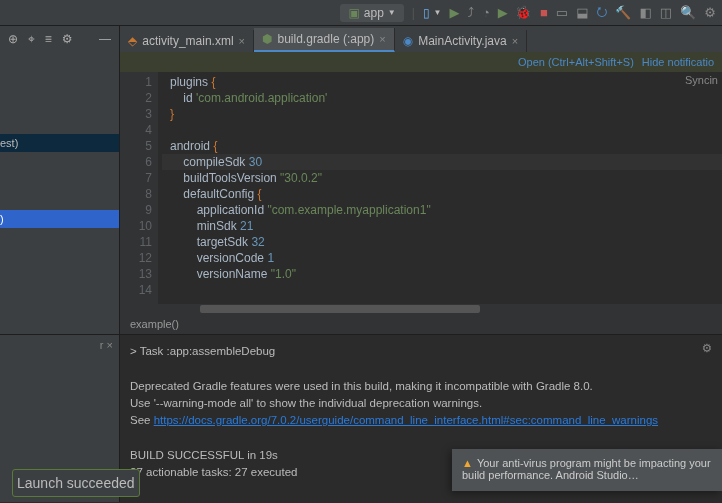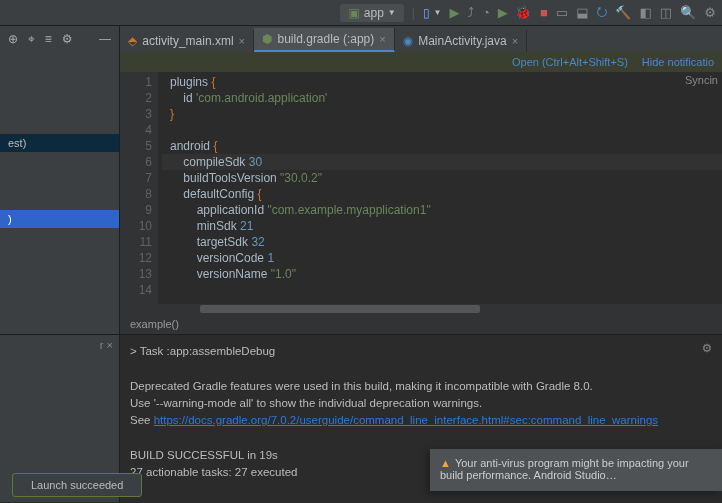--- a/index.html
+++ b/index.html
@@ -7,30 +7,30 @@
 .toolbar { height:26px; background:#3c3f41; display:flex; align-items:center; padding:0 6px; gap:8px; border-bottom:1px solid #1e1e1e; }
 .toolbar-spacer { flex:1; }
 .run-select { background:#4b4e50; padding:2px 8px; border-radius:3px; color:#bbb; display:flex; align-items:center; gap:4px; cursor:pointer; }
 .device { color:#bbb; display:flex; align-items:center; gap:4px; }
 .tb-icon { color:#6a8759; font-size:13px; cursor:pointer; }
 .tb-icon.grey{color:#888}.tb-icon.red{color:#c75450}.tb-icon.blue{color:#4a88c7}
 .main { display:flex; height:308px; }
 .leftcol { width:120px; background:#3c3f41; display:flex; flex-direction:column; border-right:1px solid #1e1e1e; }
 .tool-icons { display:flex; gap:10px; padding:6px 8px; color:#aaa; }
 .lefttree { flex:1; font-size:11px; color:#aaa; }
-.tree-item { padding:3px 8px; cursor:pointer; display:flex; align-items:center; gap:4px; white-space:nowrap; overflow:hidden; }
+.tree-item { padding:3px 0; cursor:pointer; display:flex; align-items:center; gap:4px; white-space:nowrap; overflow:hidden; }
 .tree-item.sel { background:#0d293e; color:#bbb; }
 .tree-item.sel2 { background:#2f65ca; color:#fff; }
 .editor-area { flex:1; display:flex; flex-direction:column; background:#2b2b2b; overflow:hidden; }
 .tabs { height:26px; background:#3c3f41; display:flex; align-items:flex-end; }
 .tab { padding:4px 8px; display:flex; align-items:center; gap:5px; color:#bbb; cursor:pointer; border-right:1px solid #2b2b2b; background:#3c3f41; white-space:nowrap; }
 .tab.active { background:#4e5254; border-bottom:2px solid #4a88c7; }
 .tab .close { color:#888; font-size:11px; }
 .infobar { background:#3b3f2f; color:#bbb; padding:4px 8px; display:flex; align-items:center; gap:12px; font-size:11px; }
-.infobar .actions { margin-left:auto; display:flex; gap:14px; }
+.infobar .actions { margin-left:auto; display:flex; gap:8px; }
 .infobar a { color:#4a88c7; cursor:pointer; }
 .code-wrap { flex:1; display:flex; overflow:hidden; font-family:Consolas,monospace; font-size:12px; }
 .gutter { width:38px; background:#313335; text-align:right; padding:2px 6px 0 0; color:#606366; }
 .gutter div { height:16px; line-height:16px; }
 .code { flex:1; padding:2px 0 0 4px; position:relative; overflow:hidden; }
 .code-inner { min-width:720px; }
 .line { height:16px; line-height:16px; white-space:pre; padding-left:8px; }
 .line.hl { background:#323232; }
 .kw{color:#cc7832}.str{color:#6a8759}.num{color:#6897bb}.id{color:#a9b7c6}
 .sync-ind { position:absolute; right:4px; top:2px; color:#888; font-size:11px; }
@@ -39,22 +39,22 @@
 .hscroll-thumb { position:absolute; left:80px; width:280px; height:8px; top:1px; background:#555; border-radius:2px; cursor:pointer; }
 .bottom { height:168px; background:#2b2b2b; display:flex; border-top:1px solid #1e1e1e; }
 .btm-left { width:120px; background:#3c3f41; border-right:1px solid #1e1e1e; display:flex; flex-direction:column; }
 .btm-header { padding:4px 6px; color:#888; font-size:11px; text-align:right; }
 .btm-close { cursor:pointer; }
 .btm-time { padding:4px 6px; color:#888; font-size:10px; text-align:right; }
 .console { flex:1; padding:8px 10px; font-family:Consolas,monospace; font-size:11.5px; color:#bbb; position:relative; overflow:hidden; }
 .console .gear { position:absolute; right:10px; top:6px; color:#888; cursor:pointer; }
 .console pre { white-space:pre-wrap; line-height:1.5; }
 .console a { color:#287bde; text-decoration:underline; cursor:pointer; }
-.launch-badge { position:absolute; left:12px; bottom:6px; border:1px solid #5a7a3a; background:#3c3f41; color:#bbb; padding:5px 18px; border-radius:3px; font-size:11px; }
-.notif { position:absolute; right:0; bottom:12px; width:292px; background:#4e5254; padding:8px 10px 10px 10px; font-size:11px; color:#ccc; box-shadow:-2px 2px 8px rgba(0,0,0,.4); }
+.launch-badge { position:absolute; left:12px; bottom:6px; border:1px solid #5a7a3a; background:#3c3f41; color:#bbb; padding:5px 4px; border-radius:3px; font-size:14px; }
+.notif { position:absolute; right:0; bottom:12px; width:270px; background:#4e5254; padding:8px 10px 10px 10px; font-size:11px; color:#ccc; box-shadow:-2px 2px 8px rgba(0,0,0,.4); }
 .notif .warn { color:#f0a732; margin-right:4px; }
 .notif-actions { margin-top:4px; }
 .notif-actions span { color:#4a88c7; cursor:pointer; margin-right:14px; }
 .tri{font-size:8px}
 </style>
 </head>
 <body>
 
 <div class="toolbar">
   <div class="toolbar-spacer"></div>

